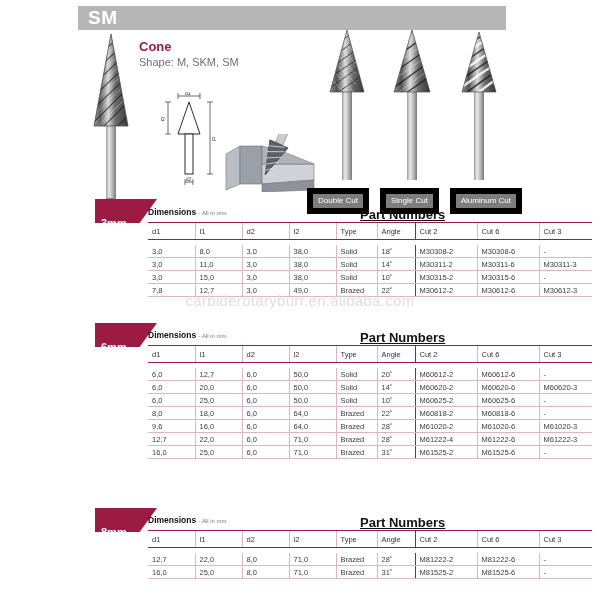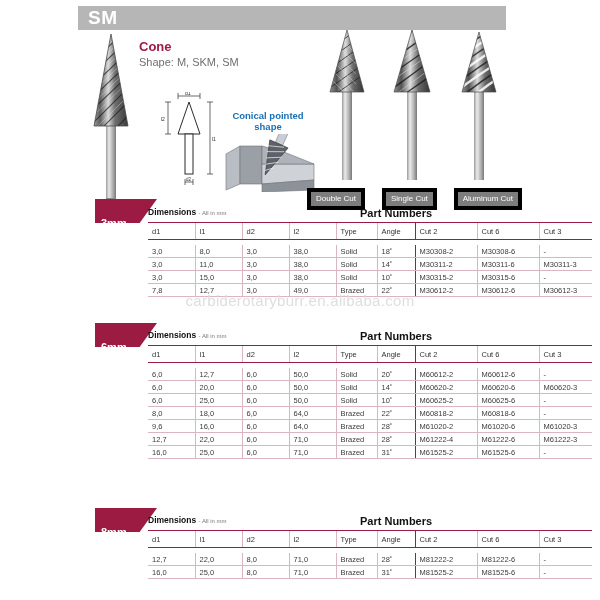--- a/index.html
+++ b/index.html
@@ -81,21 +81,21 @@
     display: flex;
     justify-content: space-between;
   }
   .cut-label {
     background: #7d7d7d;
     color: #ffffff;
     font-size: 8px;
     padding: 2px 5px 2px 5px;
     line-height: 10px;
     white-space: nowrap;
-    border: 4px solid #000000;
+    border: 6px solid #000000;
   }
 
   
   .shank-badge {
     position: absolute;
     width: 62px;
     height: 24px;
     background: #9c1b42;
     color: #ffffff;
     font-size: 11px;
@@ -121,23 +121,24 @@
     color: #111111;
   }
   .tbl-head-dim .note {
     font-weight: normal;
     font-size: 6px;
     color: #777777;
   }
   .tbl-head-part {
     position: absolute;
     left: 212px; top: 0;
-    font-size: 11px;
+    font-size: 13px;
     font-weight: bold;
     color: #111111;
+    text-decoration: underline;
   }
   table.spec {
     border-collapse: collapse;
     width: 444px;
     table-layout: fixed;
     margin-top: 0;
   }
   table.spec th, table.spec td {
     font-size: 7.5px;
     color: #3a3a3a;
@@ -262,21 +263,20 @@
       <line x1="42" y1="1" x2="42" y2="7" stroke="#2b2b2b" stroke-width="0.7"></line>
       <text x="27" y="3" font-family="Liberation Sans, sans-serif" font-size="5" fill="#2b2b2b">d1</text>
 
       <line x1="27" y1="90" x2="35" y2="90" stroke="#2b2b2b" stroke-width="0.7"></line>
       <line x1="27" y1="87" x2="27" y2="93" stroke="#2b2b2b" stroke-width="0.7"></line>
       <line x1="35" y1="87" x2="35" y2="93" stroke="#2b2b2b" stroke-width="0.7"></line>
       <text x="28" y="89" font-family="Liberation Sans, sans-serif" font-size="4.5" fill="#2b2b2b">d2</text>
     </svg>
   </div>
 
-  <div class="callout-text">Conical pointed shape</div>
   <div class="callout-art">
     <svg width="98" height="58" viewBox="0 0 98 58">
 
       <polygon points="4,20 18,12 18,50 4,56" fill="#b9bec4" stroke="#6f747a" stroke-width="0.6"></polygon>
       <polygon points="18,12 40,12 40,50 18,50" fill="#9ba0a6" stroke="#6f747a" stroke-width="0.6"></polygon>
       <polygon points="40,30 92,30 92,46 40,50" fill="#cfd3d7" stroke="#6f747a" stroke-width="0.6"></polygon>
       <polygon points="40,12 62,18 92,30 40,30" fill="#aeb3b9" stroke="#6f747a" stroke-width="0.6"></polygon>
       <polygon points="40,50 92,46 92,56 40,58" fill="#8d9299" stroke="#6f747a" stroke-width="0.6"></polygon>
 
       <g transform="rotate(24 48 30)">

